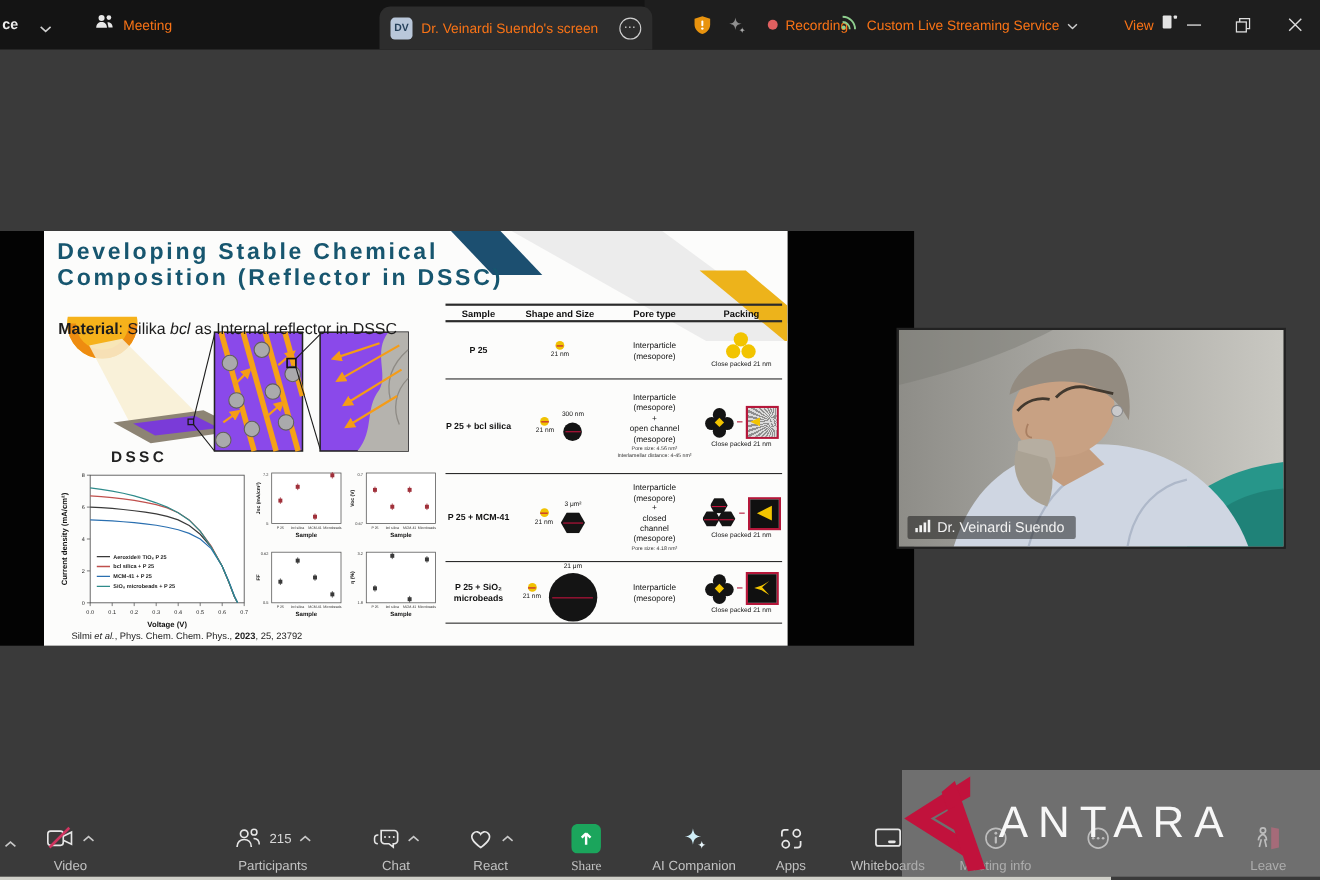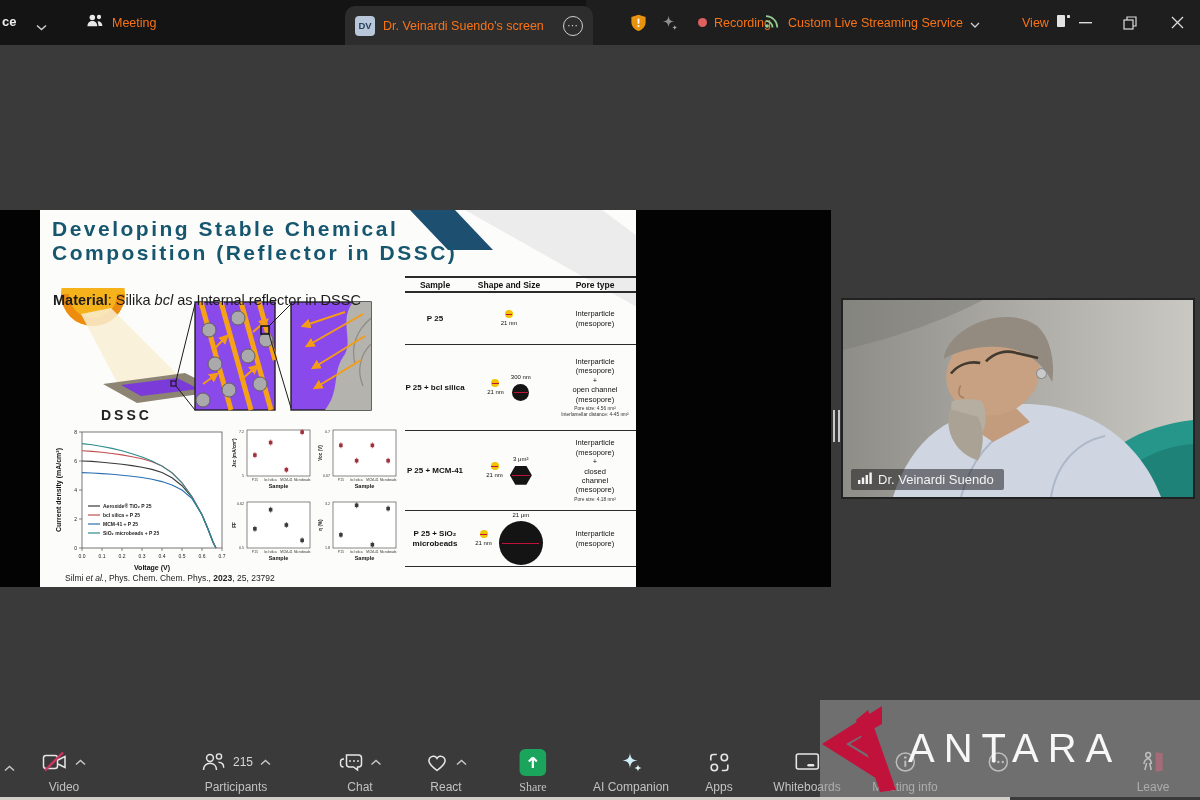--- a/index.html
+++ b/index.html
@@ -22,21 +22,21 @@
   #tab-more { margin-left:auto; width:20px; height:20px; border:1.3px solid #cfcfcf; border-radius:50%;
               color:#cfcfcf; font-size:11px; line-height:16px; text-align:center; letter-spacing:1px; }
   #rec-group { position:absolute; left:698px; top:0; height:45px; display:flex; align-items:center; gap:7px; }
   .rec-dot { width:9px; height:9px; border-radius:50%; background:#e06060; }
   #stream-group { position:absolute; left:764px; top:0; height:45px; display:flex; align-items:center; gap:7px; }
   #view-group { position:absolute; left:1022px; top:0; height:45px; display:flex; align-items:center; gap:7px; }
   .win-btn { position:absolute; top:0; width:42px; height:45px; display:flex; align-items:center; justify-content:center; }
 
   
   #share-band { position:absolute; left:0; top:210px; width:831px; height:377px; background:#030303; }
-  #slide { position:absolute; left:40px; top:210px; width:596px; height:377px; background:#fcfcfb; overflow:hidden; }
+  #slide { position:absolute; left:40px; top:210px; width:676px; height:377px; background:#fcfcfb; overflow:hidden; }
   #slide-title { position:absolute; left:12px; top:7px; font-size:21px; font-weight:bold; color:#17566f;
                  letter-spacing:2.5px; line-height:1.15; z-index:2; }
   #material-line { position:absolute; left:13px; top:62px; font-size:14.5px; color:#1c1c1c; z-index:2;margin-top:20px; }
   #citation { position:absolute; left:25px; top:363px; font-size:8.5px; color:#222; }
 
   
   #ptable { position:absolute; left:365px; top:66px; width:306px; border-top:2px solid #2b2b2b; z-index:2; }
   .trow { display:grid; grid-template-columns:60px 88px 84px 74px; border-bottom:1.5px solid #2b2b2b; align-items:center; }
   .thead { font-weight:bold; font-size:8.5px; color:#111; height:15px; border-bottom:2px solid #2b2b2b; }
   .thead > div { text-align:center; }
@@ -66,21 +66,21 @@
   .fan-bg { width:100%; height:100%; background:repeating-conic-gradient(from 230deg at 95% 50%, #8f8f8f 0 5deg, #dcdcdc 5deg 10deg);
             display:flex; align-items:center; justify-content:flex-start; }
   .fan-tri { width:10px; height:10px; background:#f2c400; clip-path:polygon(95% 10%,95% 90%,5% 50%); margin-left:2px; }
   .dark-bg { width:100%; height:100%; background:#101010; display:flex; align-items:center; justify-content:center; }
 
   
   #resize-handle { position:absolute; left:833px; top:410px; width:7px; height:32px;
                    border-left:2px solid #c9c9c9; border-right:2px solid #c9c9c9; }
 
   
-  #video-tile { position:absolute; left:843px; top:300px; width:350px; height:197px; background:#9a9a94;
+  #video-tile { position:absolute; left:817px; top:300px; width:350px; height:197px; background:#9a9a94;
                 outline:2px solid #222; overflow:hidden; }
   #name-tag { position:absolute; left:8px; bottom:7px; display:flex; align-items:center; gap:6px;
               background:rgba(20,20,20,0.5); padding:3px 10px 3px 7px; border-radius:2px; }
   #name-tag span { color:#f2f2f2; font-size:13px; }
 
   
   #toolbar { position:absolute; left:0; top:745px; width:1200px; height:55px; }
   .tb-item { position:absolute; top:3px; transform:translateX(-50%); display:flex; flex-direction:column;
              align-items:center; gap:4px; }
   .tb-iconrow { display:flex; align-items:center; gap:7px; height:28px; }
@@ -543,21 +543,21 @@
       <rect x="1.5" y="4.5" width="14" height="13" rx="2.5" fill="none" stroke="#e6e6e6" stroke-width="1.5"></rect>
       <path d="M16 9 L23 5.5 V16.5 L16 13" fill="none" stroke="#e6e6e6" stroke-width="1.5"></path>
       <line x1="3" y1="19.5" x2="21" y2="1.5" stroke="#cf3560" stroke-width="2.4"></line>
           </svg>
           <svg width="11" height="7" viewBox="0 0 11 7">
       <path d="M1 5.5 L5.5 1.5 L10 5.5" stroke="#c8c8c8" stroke-width="1.4" fill="none"></path>
           </svg>
         </div>
         <div class="tb-label">Video</div>
       </div>
-      <div class="tb-item" style="left: 236px; justify-content: space-between;">
+      <div class="tb-item" style="left: 248px; justify-content: space-between;">
         <div class="tb-iconrow">
           <svg width="25" height="22" viewBox="0 0 25 22">
       <circle cx="9" cy="7" r="3.4" fill="none" stroke="#e6e6e6" stroke-width="1.5"></circle>
       <path d="M2.5 19 c0-4.4 3-6.8 6.5-6.8 s6.5 2.4 6.5 6.8" fill="none" stroke="#e6e6e6" stroke-width="1.5"></path>
       <circle cx="18" cy="5.5" r="2.6" fill="none" stroke="#e6e6e6" stroke-width="1.4"></circle>
       <path d="M17.5 11.2 c3 0 5.2 2 5.2 5.6" fill="none" stroke="#e6e6e6" stroke-width="1.4"></path>
           </svg>
           <span class="tb-count">215</span>
           <svg width="11" height="7" viewBox="0 0 11 7">
       <path d="M1 5.5 L5.5 1.5 L10 5.5" stroke="#c8c8c8" stroke-width="1.4" fill="none"></path>

